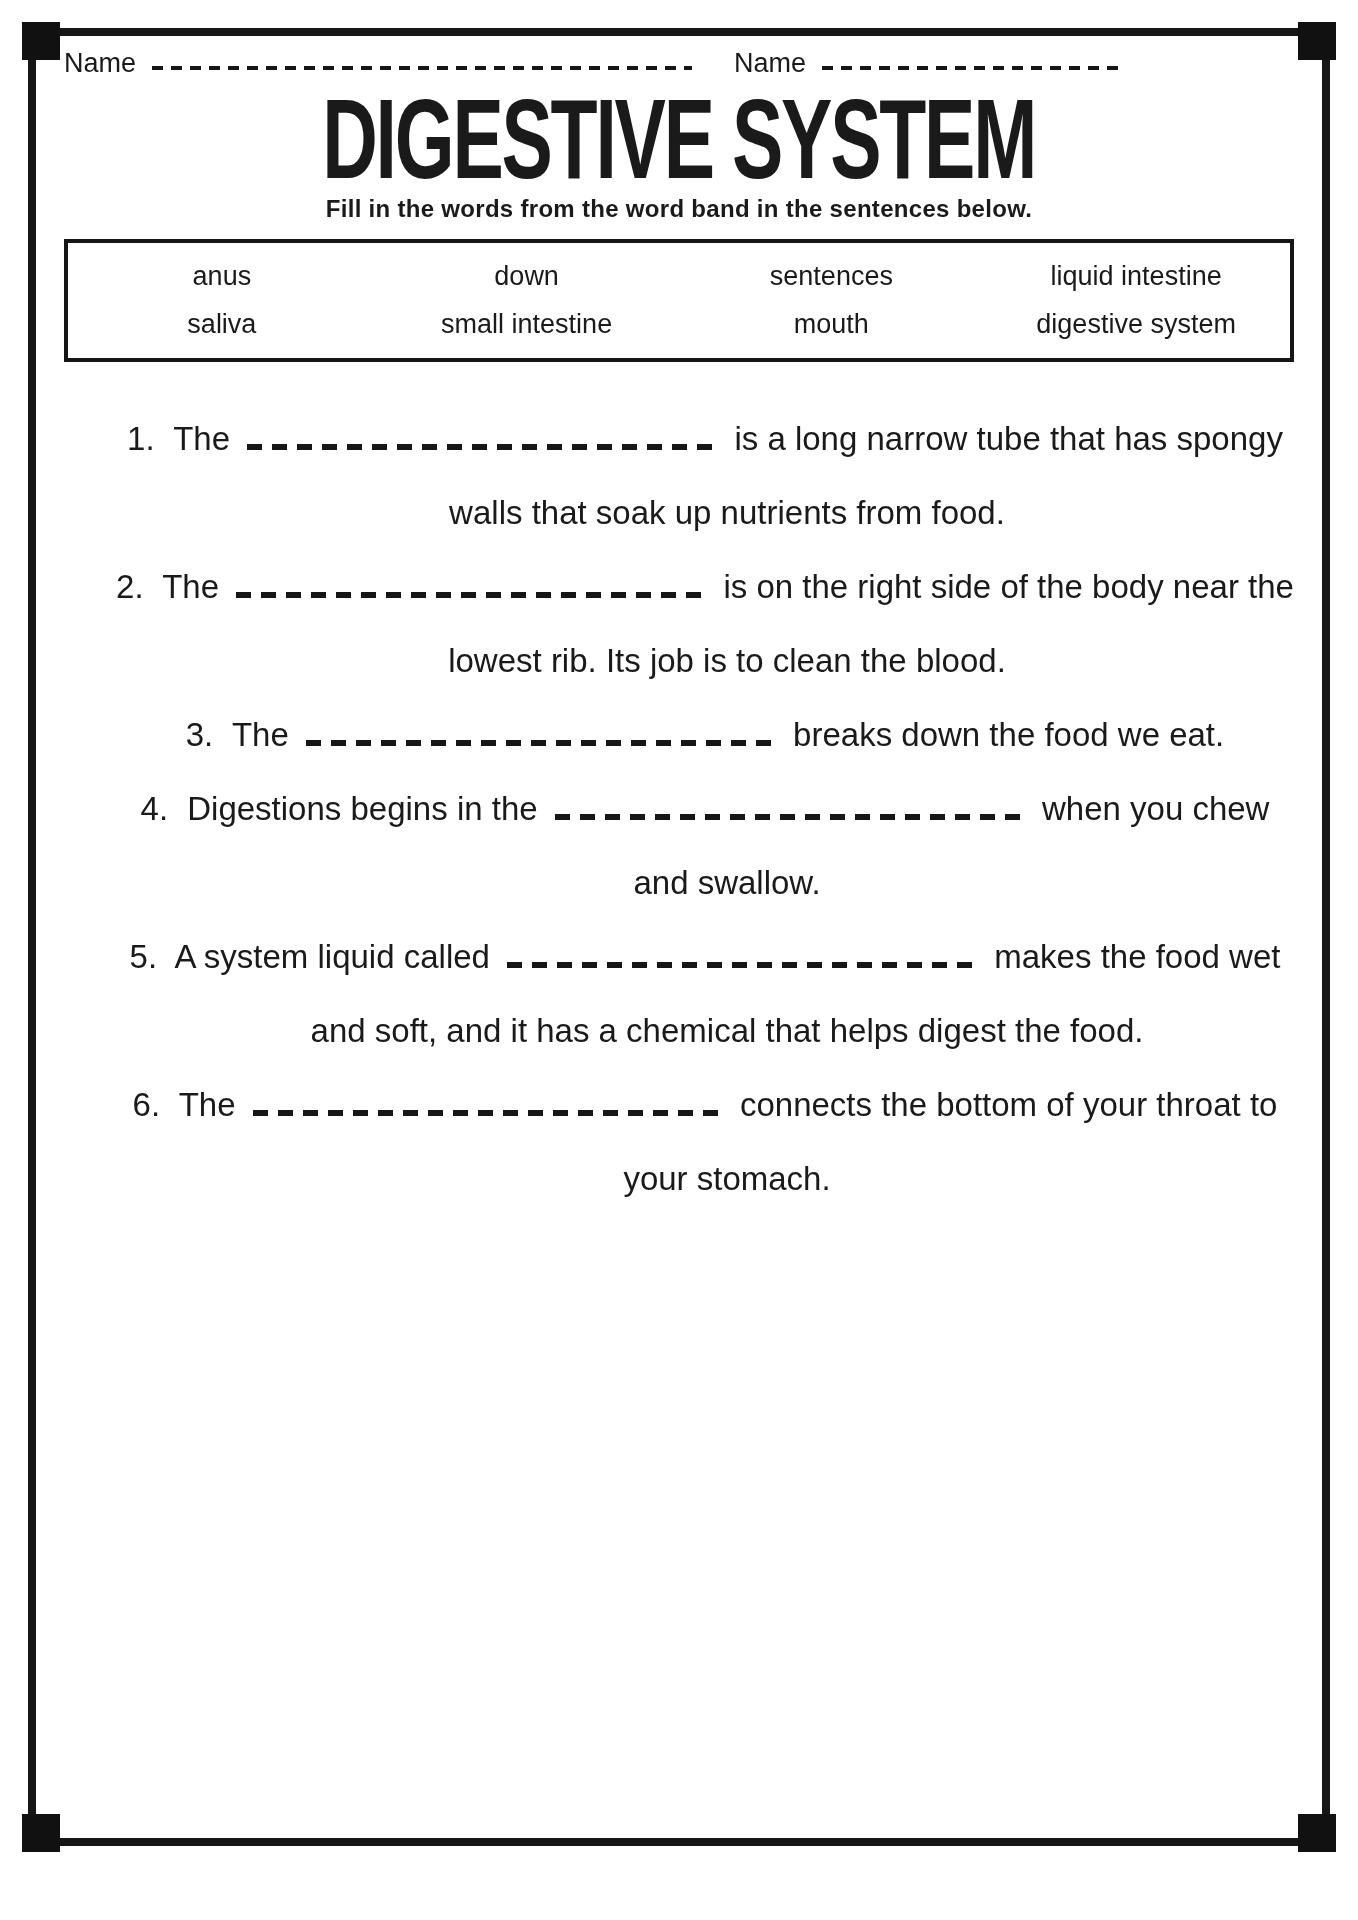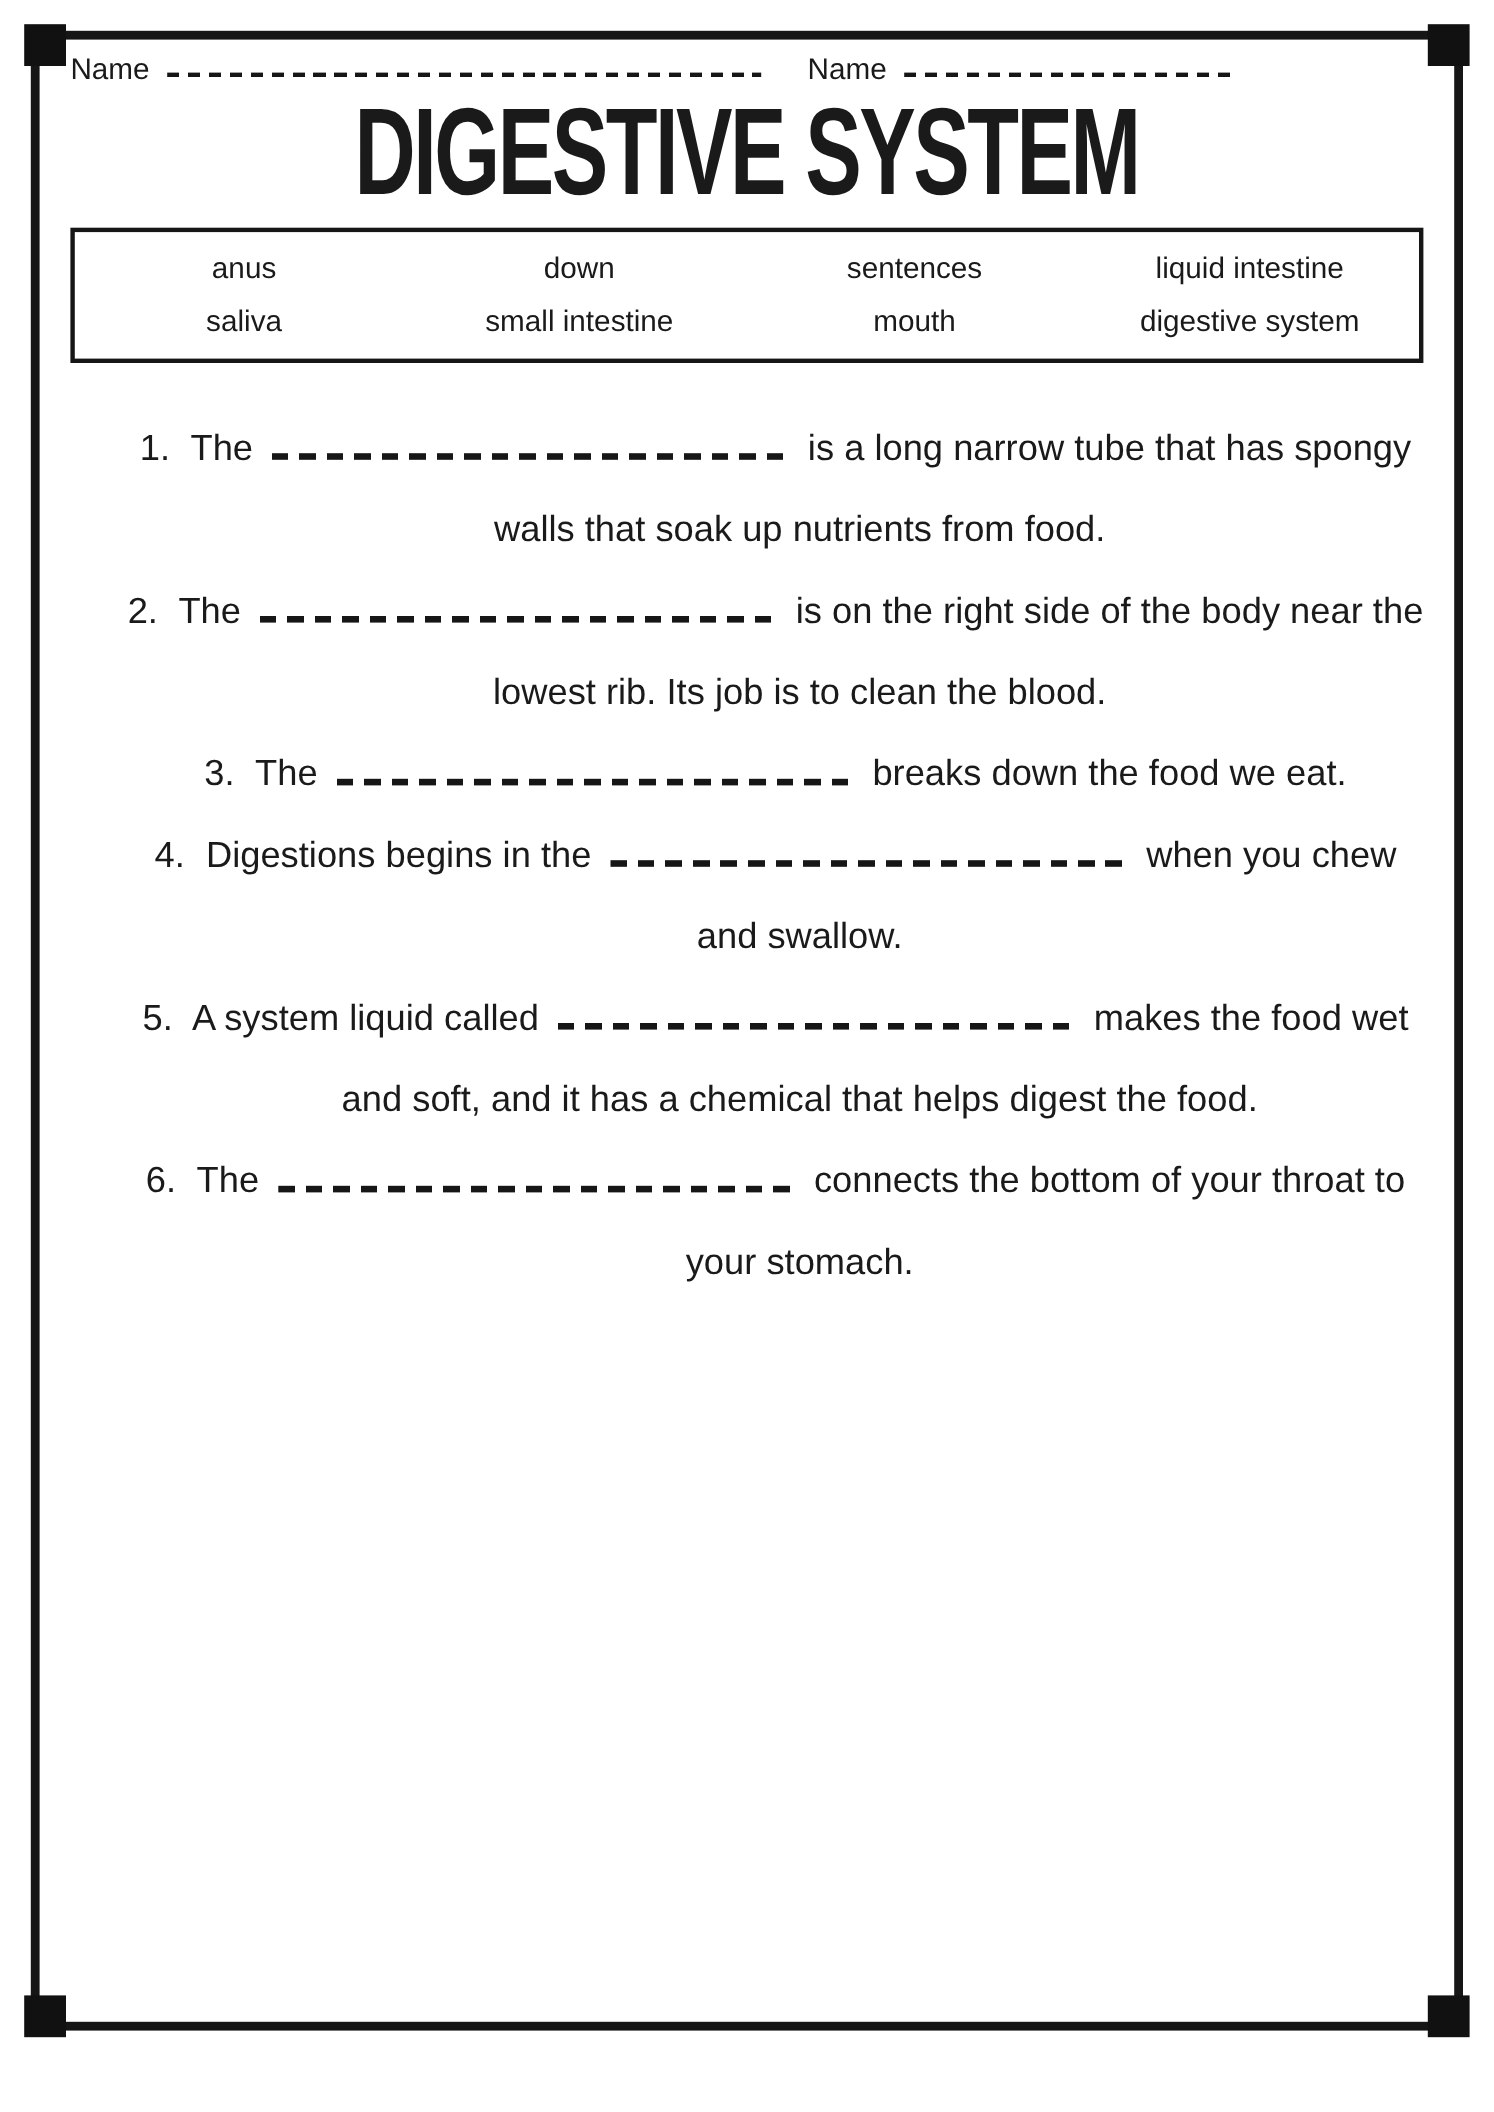--- a/index.html
+++ b/index.html
@@ -116,20 +116,21 @@
 
     <div class="header-row">
       <span>Name</span>
       <span class="hline name-line"></span>
       <span>Name</span>
       <span class="hline date-line"></span>
     </div>
 
     <h1 class="title"><span class="title-inner">DIGESTIVE SYSTEM</span></h1>
 
+    <div class="subtitle">Fill in the words from the word band in the sentences below.</div>
 
     <div class="word-bank">
       <span class="word-bank-item">anus</span>
       <span class="word-bank-item">down</span>
       <span class="word-bank-item">sentences</span>
       <span class="word-bank-item">liquid intestine</span>
       <span class="word-bank-item">saliva</span>
       <span class="word-bank-item">small intestine</span>
       <span class="word-bank-item">mouth</span>
       <span class="word-bank-item">digestive system</span>

